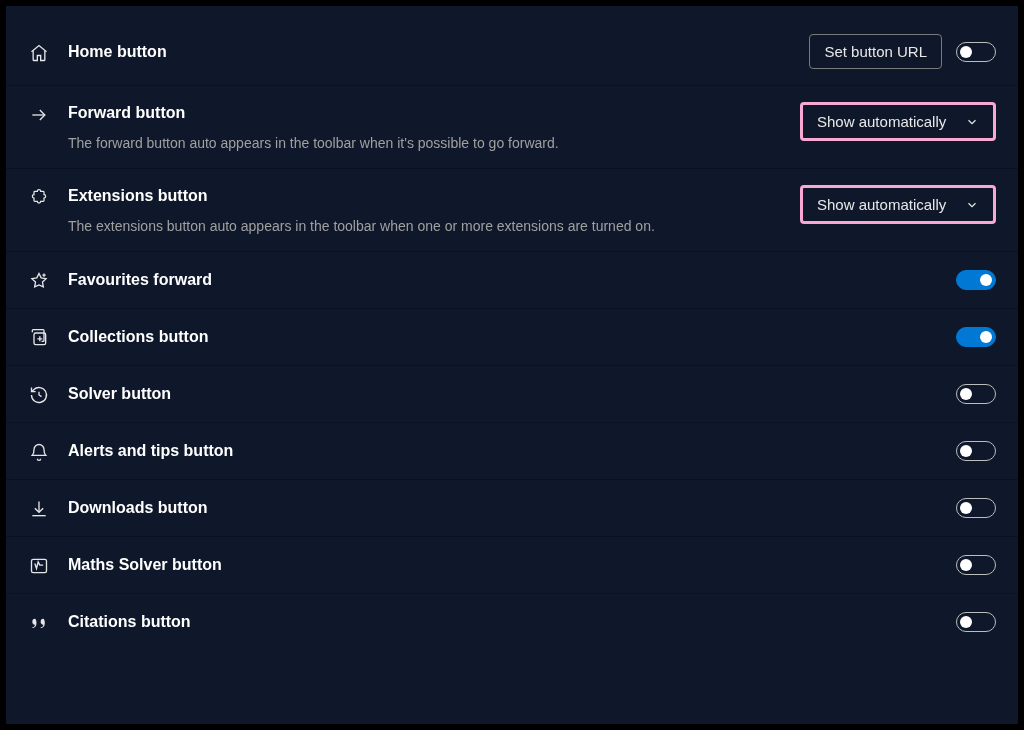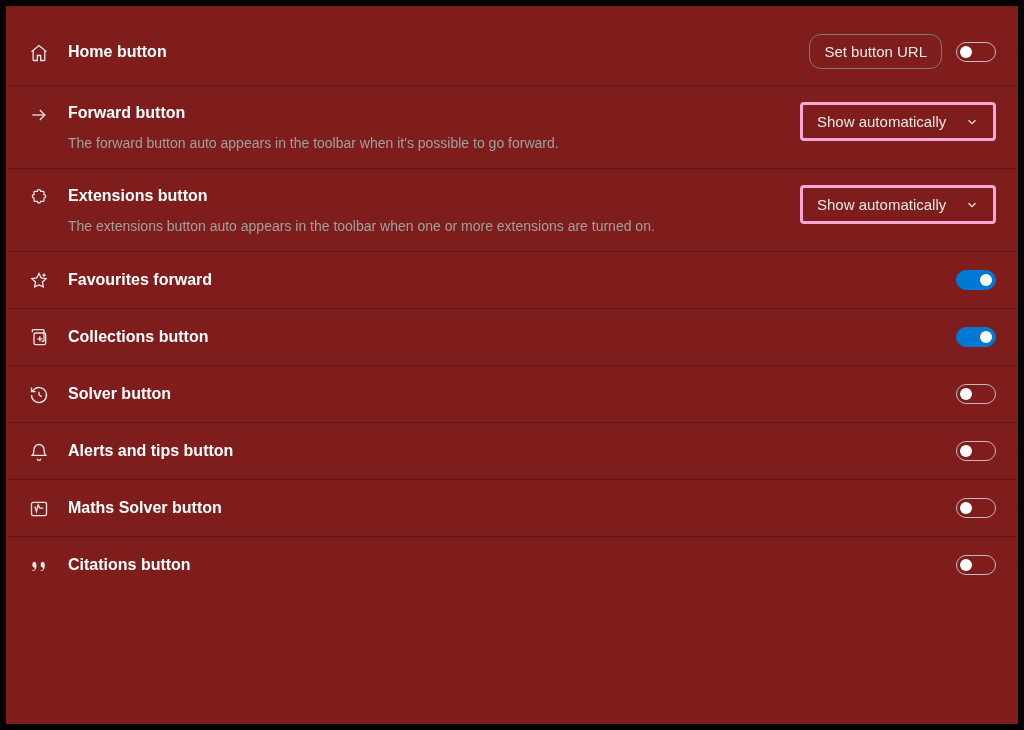--- a/index.html
+++ b/index.html
@@ -5,21 +5,21 @@
   * { box-sizing: border-box; margin: 0; padding: 0; }
   body {
     background: #000;
     font-family: "Segoe UI", -apple-system, sans-serif;
     width: 1024px;
     height: 730px;
     overflow: hidden;
     padding: 6px;
   }
   .panel {
-    background: #7f1d1d;
+    background: #0f172a;
     width: 100%;
     height: 100%;
     padding-top: 12px;
   }
   .row {
     display: flex;
     align-items: flex-start;
     padding: 16px 22px 16px 22px;
     border-bottom: 1px solid rgba(0,0,0,0.25);
     position: relative;
@@ -51,21 +51,21 @@
   }
   .controls {
     display: flex;
     align-items: center;
     gap: 14px;
     margin-left: 16px;
   }
   .btn {
     background: transparent;
     border: 1px solid #7a7a7a;
-    border-radius: 12px;
+    border-radius: 4px;
     color: #e8e8e8;
     font-size: 15px;
     padding: 8px 14px;
     cursor: pointer;
     font-family: inherit;
   }
   .dropdown {
     background: transparent;
     border: 3px solid #f9a8d4;
     border-radius: 4px;
@@ -245,20 +245,37 @@
     <div class="text-col">
       <span class="title">Alerts and tips button</span>
     </div>
     <div class="controls">
       <div class="toggle off">
           <div class="knob"></div>
         </div>
     </div>
   </div>
 
+  <div class="row single">
+    <span class="icon-slot">
+      <svg width="20" height="20" viewBox="0 0 24 24" fill="none" stroke="currentColor" stroke-width="1.6">
+          <path d="M12 3v12"></path>
+          <path d="m7 11 5 5 5-5"></path>
+          <path d="M4 20h16"></path>
+        </svg>
+    </span>
+    <div class="text-col">
+      <span class="title">Downloads button</span>
+    </div>
+    <div class="controls">
+      <div class="toggle off">
+          <div class="knob"></div>
+        </div>
+    </div>
+  </div>
 
 
   <div class="row single">
     <span class="icon-slot">
       <svg width="20" height="20" viewBox="0 0 24 24" fill="none" stroke="currentColor" stroke-width="1.6">
           <rect x="3" y="4" width="18" height="16" rx="2"></rect>
           <path d="M7 9l2 6 2-8 2 4h4"></path>
         </svg>
     </span>
     <div class="text-col">

